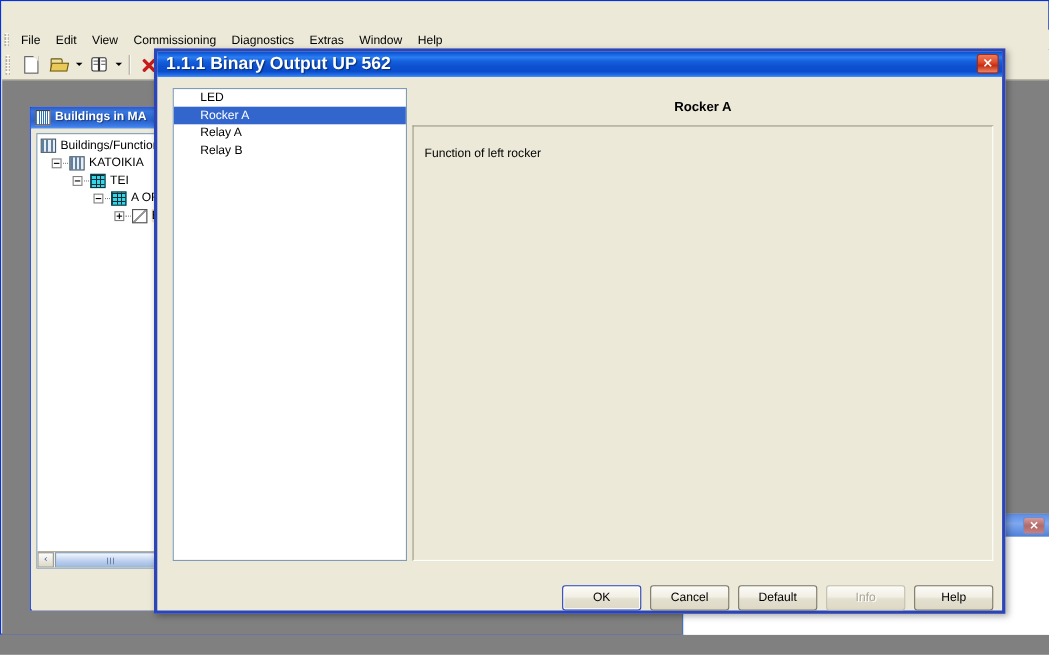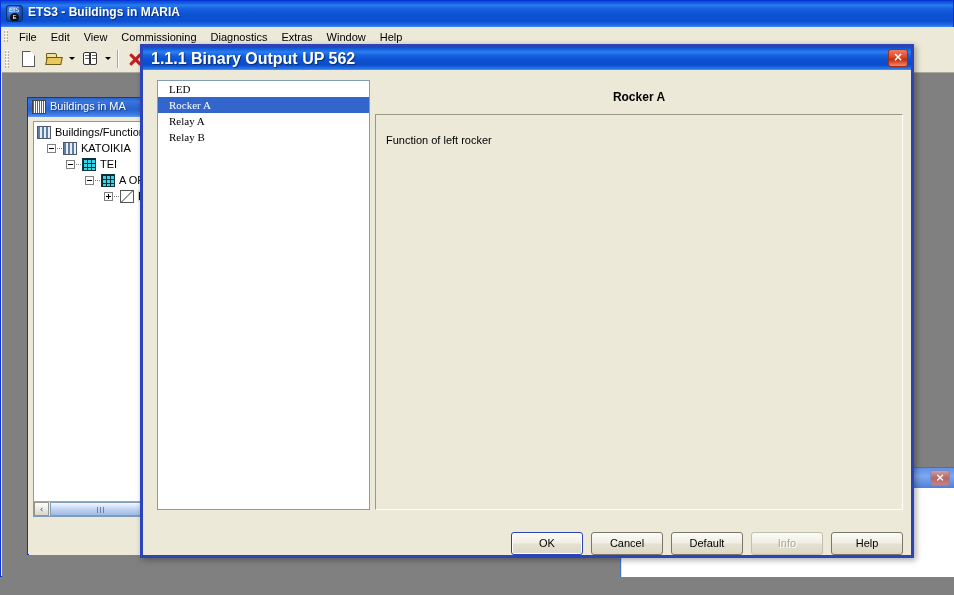--- a/index.html
+++ b/index.html
@@ -258,21 +258,21 @@
     box-sizing: border-box;
     background-image:
       repeating-linear-gradient(to right, #2a6fc0 0 1px, #fff 1px 2px),
       repeating-linear-gradient(to bottom, rgba(0,0,0,.25) 0 1px, transparent 1px 2px);
   }
   .child-title-text {
     position: absolute;
     left: 22px; top: 2px;
     color: #fff;
     font-size: 11px;
-    font-weight: normal;
+    font-weight: bold;
     text-shadow: 1px 1px 1px rgba(0,0,0,0.4);
     white-space: nowrap;
   }
   .child-btn {
     position: absolute;
     top: 2px;
     width: 21px; height: 15px;
     border: 1px solid #1b4fb5;
     border-radius: 3px;
     box-sizing: border-box;
@@ -520,25 +520,24 @@
     width: 213px;
     height: 430px;
     background: #fff;
     border: 1px solid #7f9db9;
     box-sizing: border-box;
     overflow: hidden;
   }
   .lb-item {
     height: 16px;
     line-height: 16px;
-    padding-left: 11px;
+    padding-left: 24px;
     font-size: 11px;
     color: #000;
     white-space: nowrap;
-    font-family: Liberation Serif, serif;
   }
   .lb-item.selected {
     background: #3366cc;
     color: #fff;
   }
 
   .dlg-right {
     position: absolute;
     left: 232px; top: 33px;
     width: 528px;
@@ -641,27 +640,20 @@
     text-shadow: 1px 1px 0 #ffffff;
   }
 </style>
 </head>
 <body>
 
 <div id="screen">
 
   <div class="app-window">
 
-    <div class="app-titlebar">
-      <div class="app-title-icon">
-        <div class="e1">ETS</div>
-        <div class="e2">E</div>
-      </div>
-      <div class="app-title-text">ETS3 - Buildings in MARIA</div>
-    </div>
 
     <div class="menubar">
       <div class="grip"></div>
       <div class="menu-items">
         <div class="menu-item">File</div>
         <div class="menu-item">Edit</div>
         <div class="menu-item">View</div>
         <div class="menu-item">Commissioning</div>
         <div class="menu-item">Diagnostics</div>
         <div class="menu-item">Extras</div>

